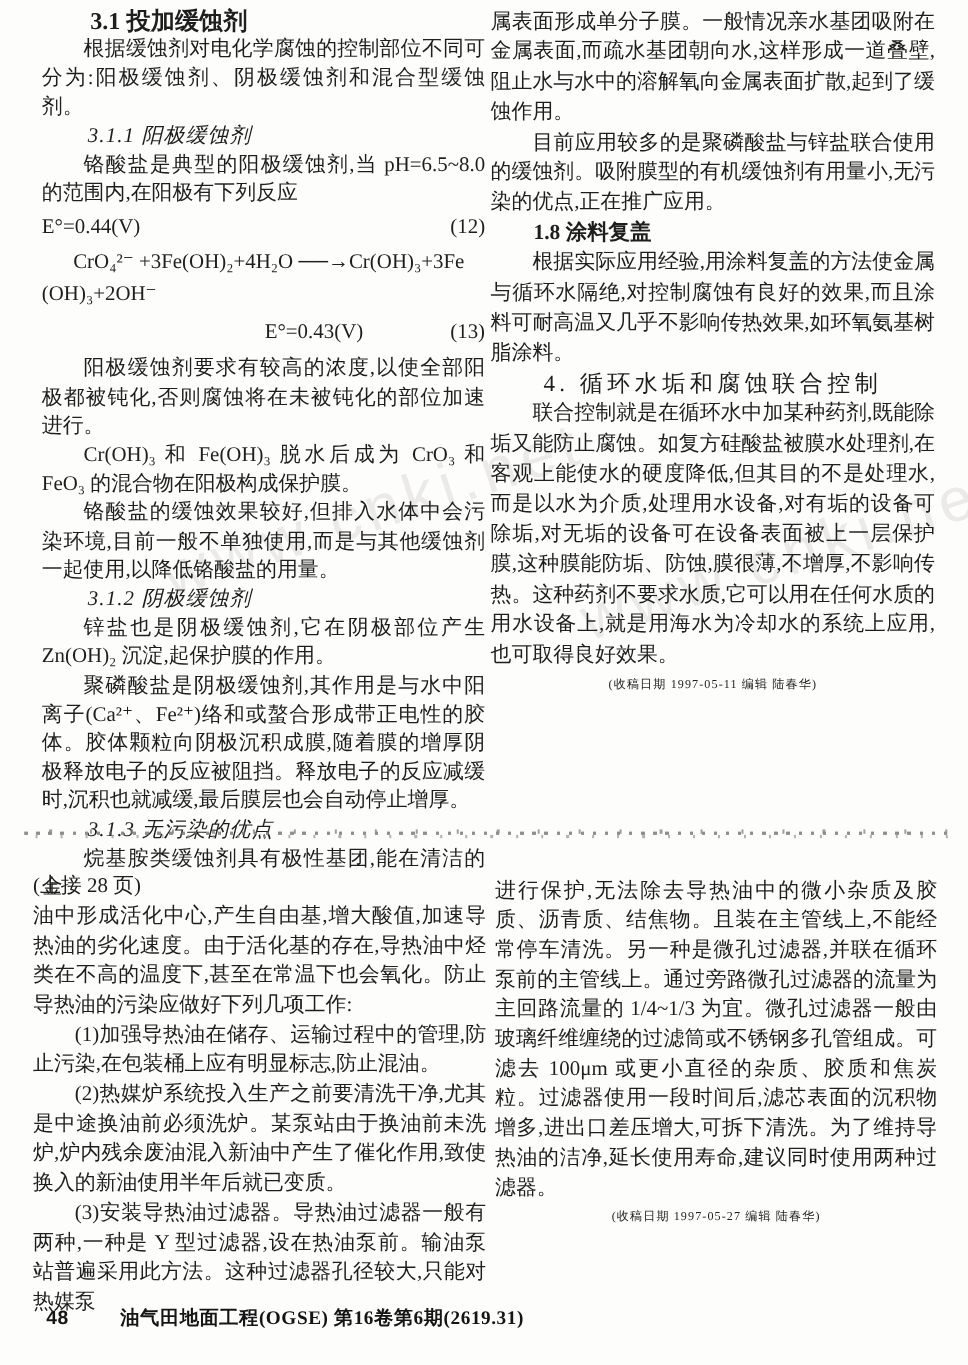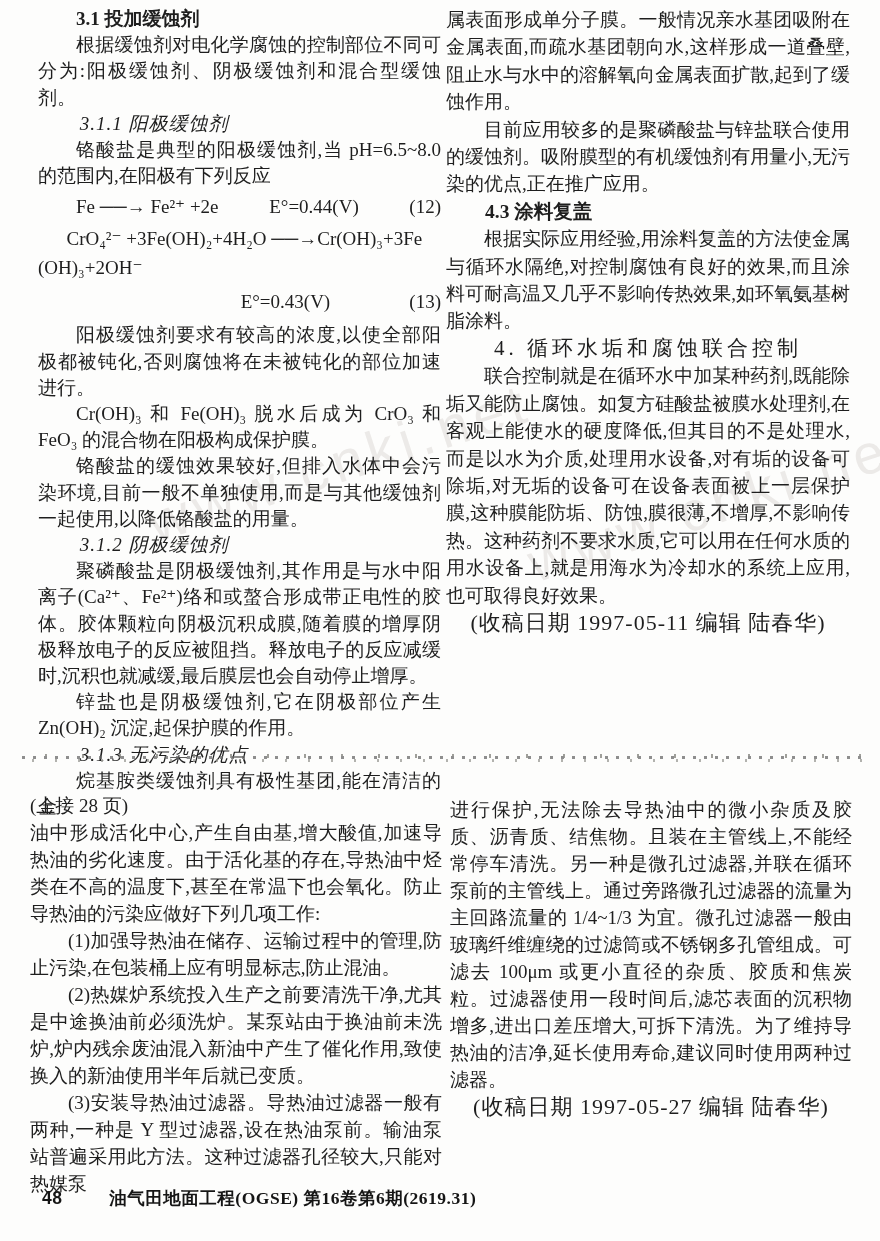--- a/index.html
+++ b/index.html
@@ -31,21 +31,21 @@
   .big-heading{
     text-align:center;
     font-size:21px;
     letter-spacing:4px;
     font-weight:normal;
     margin:30px 0 26px 0;
     text-indent:0;
   }
   .receipt{
     text-align:center;
-    font-size:22px;
+    font-size:11px;
     letter-spacing:1px;
     margin-top:26px;
     text-indent:0;
   }
   .divider-noise{
     position:absolute;
     left:22px;top:754px;
     width:842px;height:9px;
     z-index:2;
     background:
@@ -82,50 +82,49 @@
 </style>
 </head>
 <body>
 
 <div class="page">
 
   <div class="watermark" style="left:140px;top:430px;">www.cnki.net</div>
   <div class="watermark" style="left:520px;top:470px;">www.cnki.net</div>
 
   <div class="col" style="left:38px;top:6px;width:403px;">
-    <p class="h-bold" style="font-size:19px;">3.1  投加缓蚀剂</p>
+    <p class="h-bold" style="font-size:22px;">3.1  投加缓蚀剂</p>
     <p class="indent">根据缓蚀剂对电化学腐蚀的控制部位不同可分为:阳极缓蚀剂、阴极缓蚀剂和混合型缓蚀剂。</p>
     <p class="h-sub">3.1.1  阳极缓蚀剂</p>
     <p class="indent">铬酸盐是典型的阳极缓蚀剂,当 pH=6.5~8.0 的范围内,在阳极有下列反应</p>
     <div class="eq-row">
-      <span class="eq-left">Fe ──→ Fe²⁺ +2e</span>
       <span>E°=0.44(V)</span>
       <span>(12)</span>
     </div>
     <p class="eq-cont" style="padding-left:1.6em;text-indent:-0.1em;">CrO₄²⁻ +3Fe(OH)₂+4H₂O ──→Cr(OH)₃+3Fe</p>
     <p class="eq-cont">(OH)₃+2OH⁻</p>
     <div class="eq13">
       <span class="spacer"></span>
       <span>E°=0.43(V)</span>
       <span>(13)</span>
     </div>
     <p class="indent">阳极缓蚀剂要求有较高的浓度,以使全部阳极都被钝化,否则腐蚀将在未被钝化的部位加速进行。</p>
     <p class="indent">Cr(OH)₃ 和 Fe(OH)₃ 脱水后成为 CrO₃ 和 FeO₃ 的混合物在阳极构成保护膜。</p>
     <p class="indent">铬酸盐的缓蚀效果较好,但排入水体中会污染环境,目前一般不单独使用,而是与其他缓蚀剂一起使用,以降低铬酸盐的用量。</p>
     <p class="h-sub">3.1.2  阴极缓蚀剂</p>
+    <p class="indent">锌盐也是阴极缓蚀剂,它在阴极部位产生 Zn(OH)₂ 沉淀,起保护膜的作用。</p>
     <p class="indent">聚磷酸盐是阴极缓蚀剂,其作用是与水中阳离子(Ca²⁺、Fe²⁺)络和或螯合形成带正电性的胶体。胶体颗粒向阴极沉积成膜,随着膜的增厚阴极释放电子的反应被阻挡。释放电子的反应减缓时,沉积也就减缓,最后膜层也会自动停止增厚。</p>
-    <p class="indent">锌盐也是阴极缓蚀剂,它在阴极部位产生 Zn(OH)₂ 沉淀,起保护膜的作用。</p>
     <p class="h-sub">3.1.3  无污染的优点</p>
     <p class="indent">烷基胺类缓蚀剂具有极性基团,能在清洁的金</p>
   </div>
 
   <div class="col" style="left:446px;top:6px;width:404px;line-height:27.4px;">
     <p class="noindent">属表面形成单分子膜。一般情况亲水基团吸附在金属表面,而疏水基团朝向水,这样形成一道叠壁,阻止水与水中的溶解氧向金属表面扩散,起到了缓蚀作用。</p>
     <p class="indent">目前应用较多的是聚磷酸盐与锌盐联合使用的缓蚀剂。吸附膜型的有机缓蚀剂有用量小,无污染的优点,正在推广应用。</p>
-    <p class="h-bold" style="font-size:19.5px;">4.3  涂料复盖</p>
+    <p class="h-bold" style="font-size:19.5px;">1.8  涂料复盖</p>
     <p class="indent">根据实际应用经验,用涂料复盖的方法使金属与循环水隔绝,对控制腐蚀有良好的效果,而且涂料可耐高温又几乎不影响传热效果,如环氧氨基树脂涂料。</p>
     <p class="big-heading">4. 循环水垢和腐蚀联合控制</p>
     <p class="indent">联合控制就是在循环水中加某种药剂,既能除垢又能防止腐蚀。如复方硅酸盐被膜水处理剂,在客观上能使水的硬度降低,但其目的不是处理水,而是以水为介质,处理用水设备,对有垢的设备可除垢,对无垢的设备可在设备表面被上一层保护膜,这种膜能防垢、防蚀,膜很薄,不增厚,不影响传热。这种药剂不要求水质,它可以用在任何水质的用水设备上,就是用海水为冷却水的系统上应用,也可取得良好效果。</p>
     <p class="receipt">(收稿日期  1997-05-11      编辑  陆春华)</p>
   </div>
 
   <div class="divider-noise"></div>
 
   <div class="col" style="left:30px;top:792px;width:412px;line-height:27px;">
     <p class="noindent">(上接 28 页)</p>

